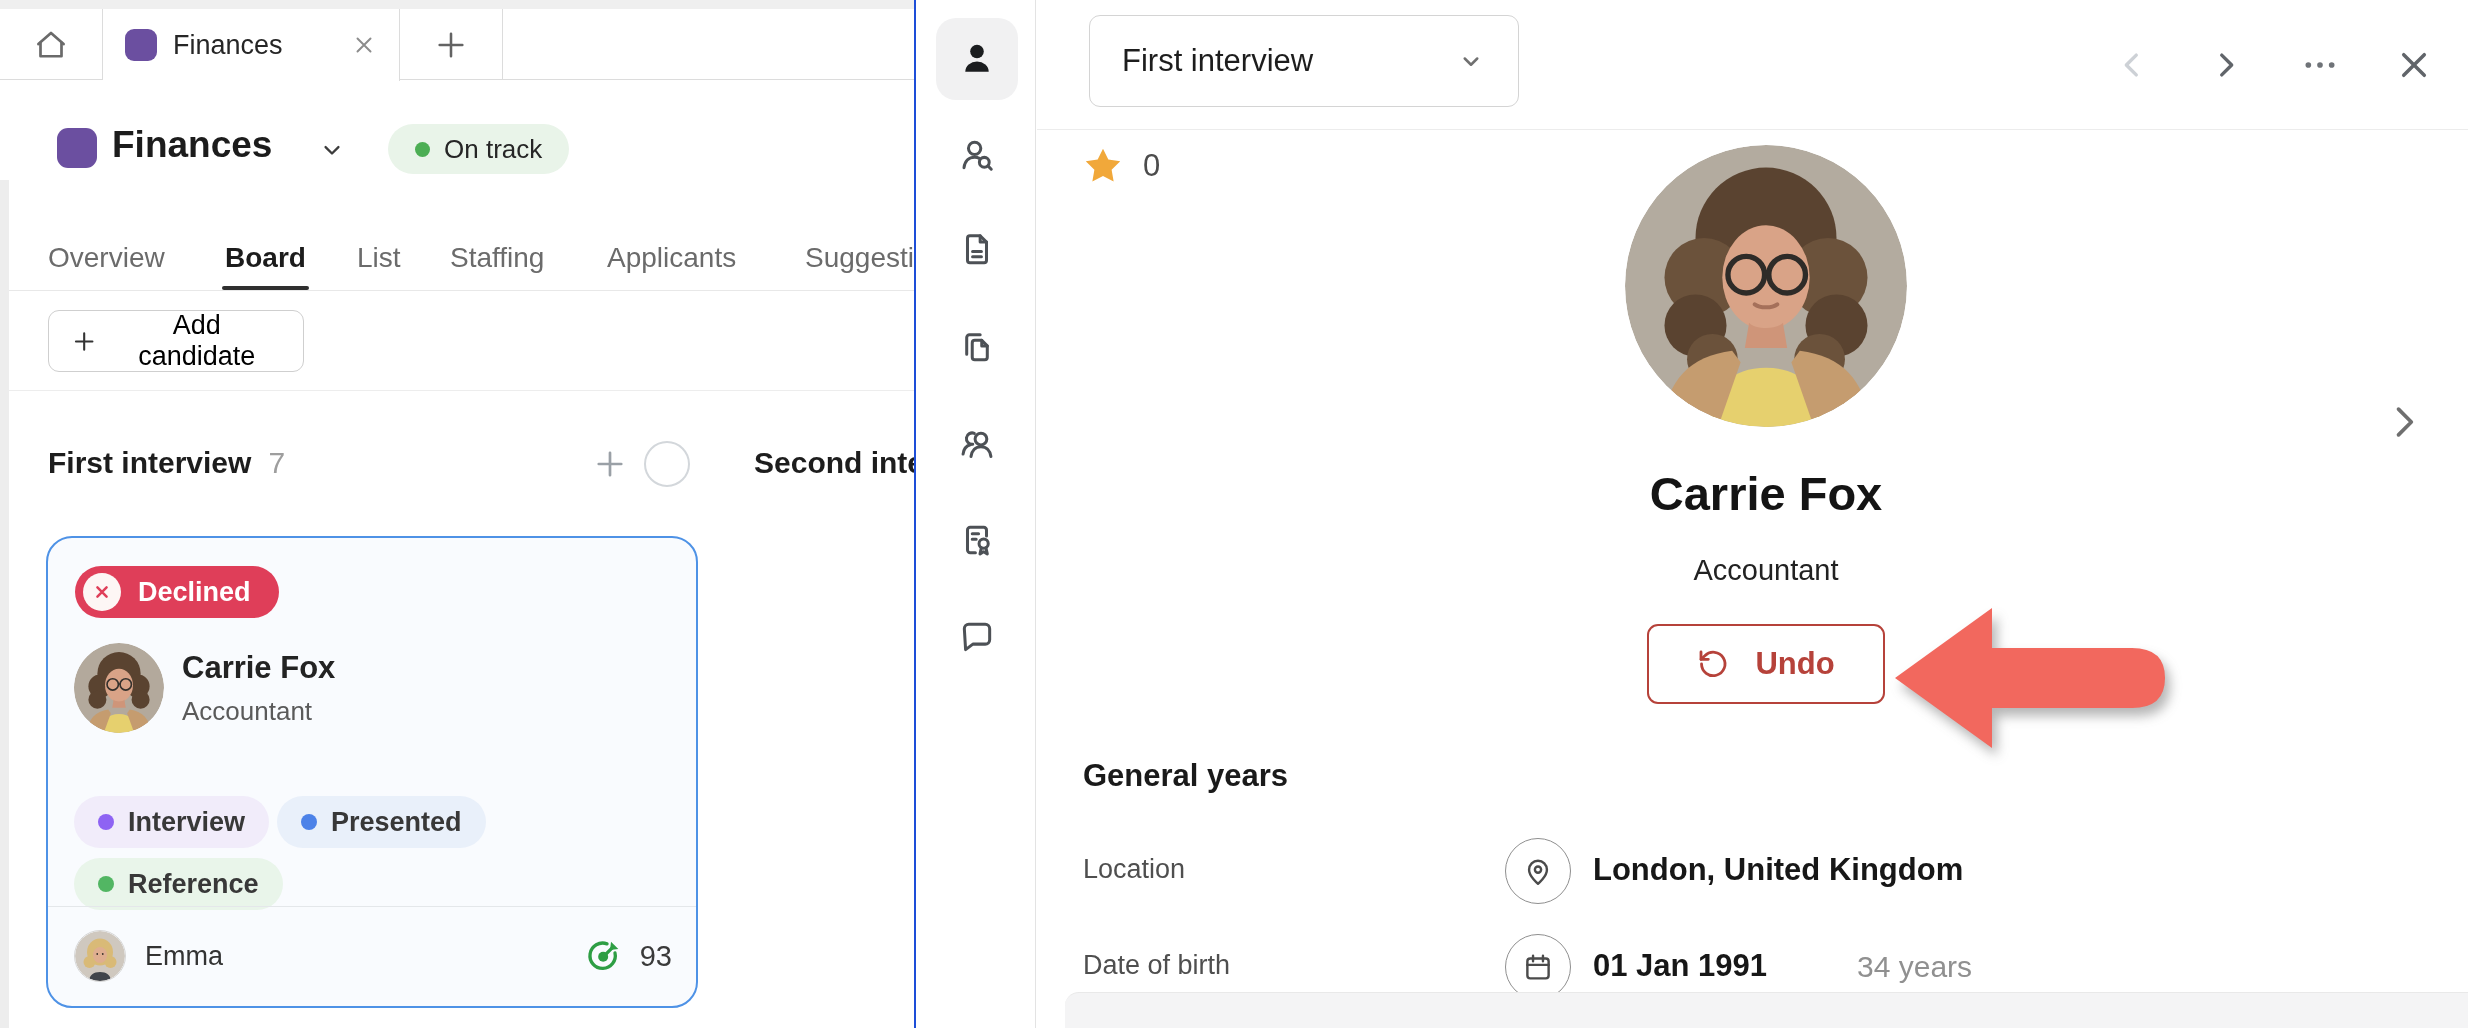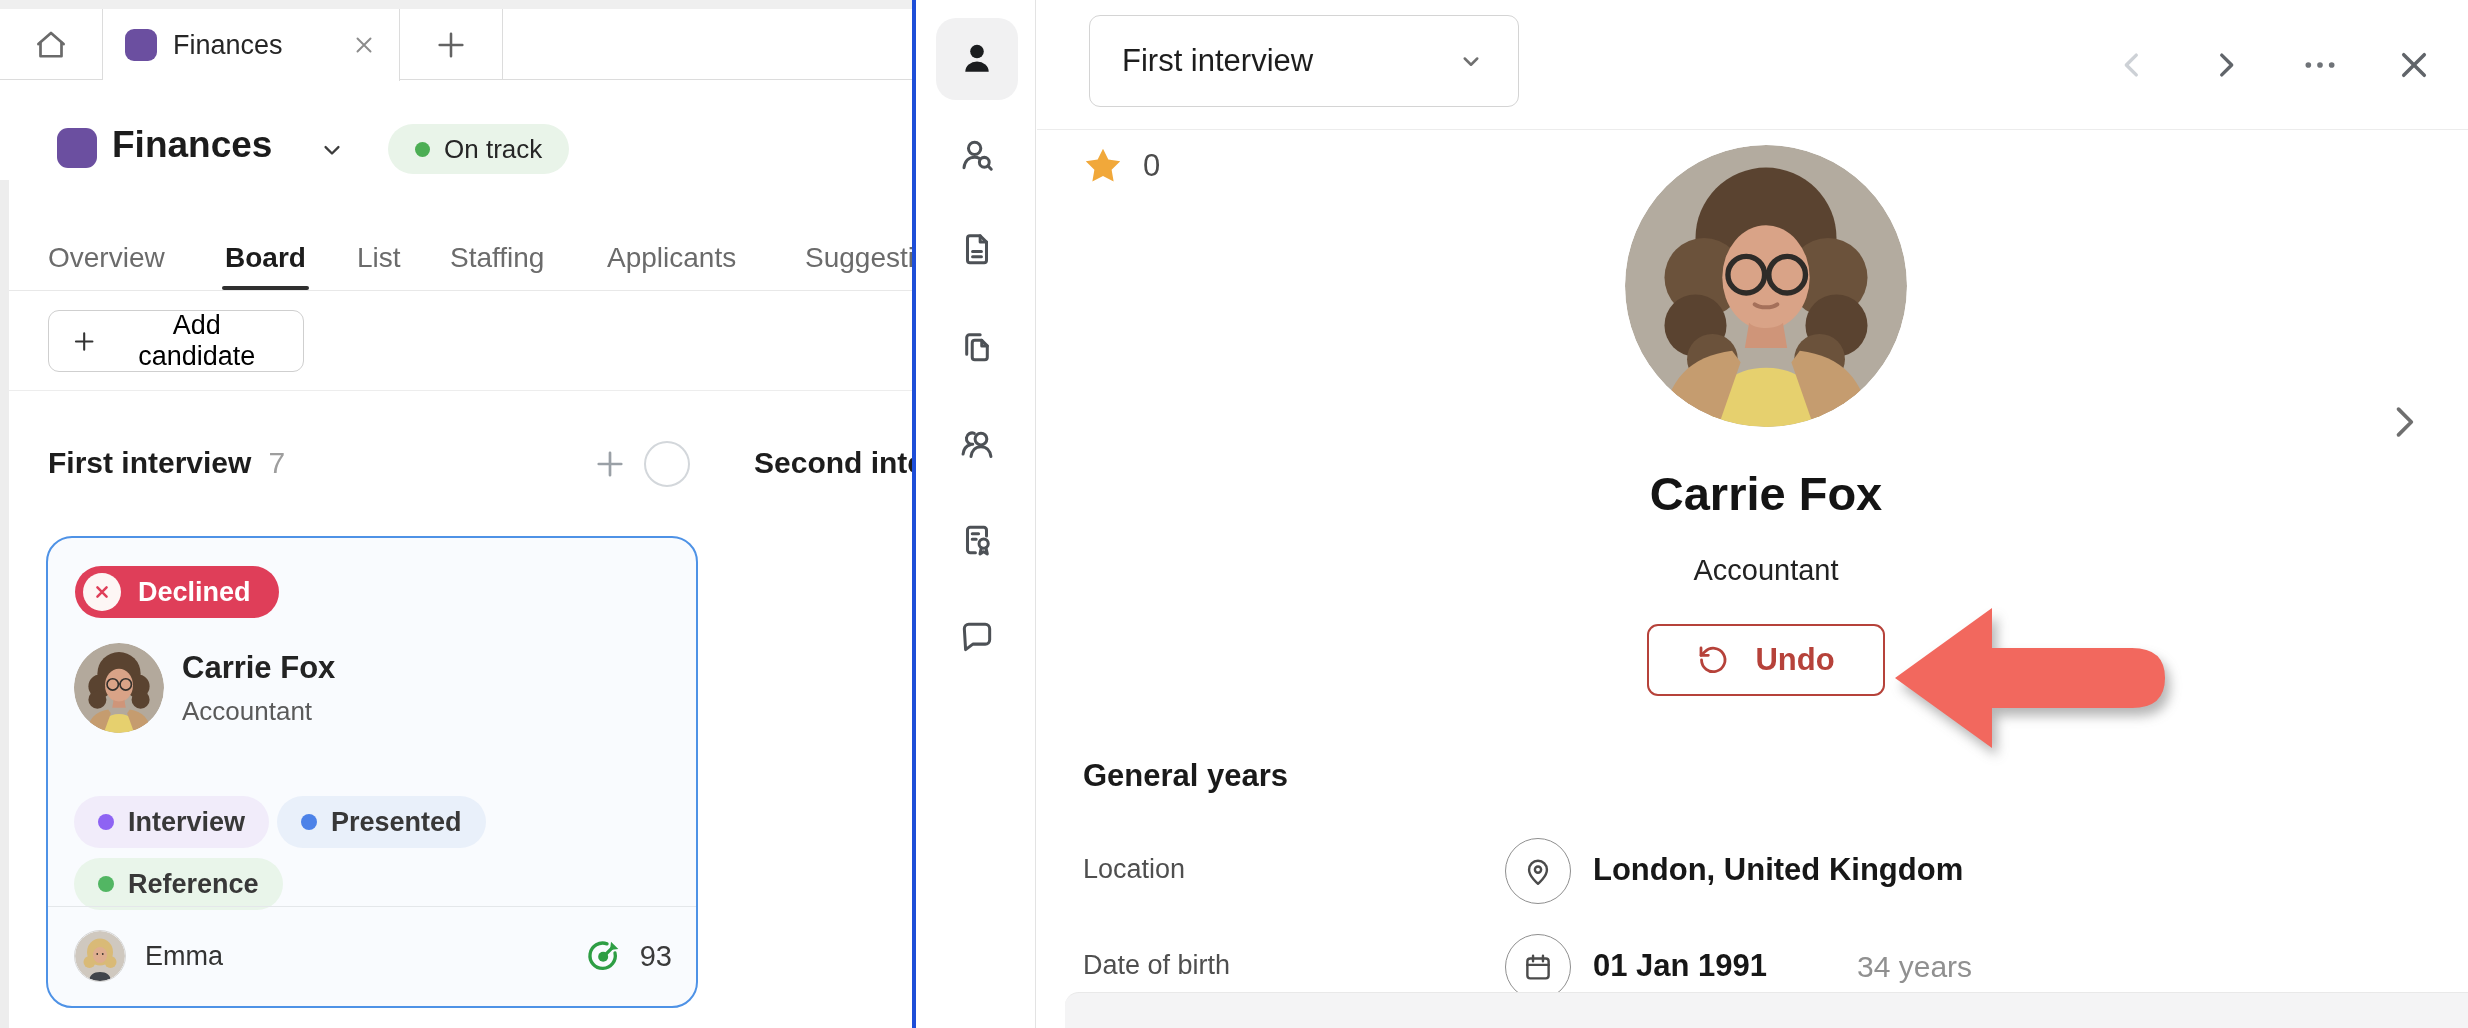--- a/index.html
+++ b/index.html
@@ -2,21 +2,21 @@
 <html><head>
 <meta charset="utf-8">
 <style>
   * { margin:0; padding:0; box-sizing:border-box; }
   html,body { width:2468px; height:1028px; overflow:hidden; background:#fff;
     font-family:"Liberation Sans","DejaVu Sans",sans-serif; color:#1f1f1f; }
   .stage { position:relative; width:2468px; height:1028px; background:#fff; }
 
   
   .left-panel { position:absolute; left:0; top:0; width:916px; height:1028px;
-    background:#fff; border-right:4px solid #1d4ed8; overflow:hidden; }
+    background:#fff; border-right:2px solid #1d4ed8; overflow:hidden; }
   .top-strip { position:absolute; left:0; top:0; width:916px; height:9px; background:#efefef; }
   .tab-bar { position:absolute; left:0; top:9px; width:916px; height:71px; border-bottom:1px solid #dcdcdc; }
   .home-tab { position:absolute; left:0; top:0; width:103px; height:71px; border-right:1px solid #dcdcdc;
     display:flex; align-items:center; justify-content:center; cursor:pointer; }
   .browser-tab { position:absolute; left:103px; top:0; width:297px; height:72px; background:#fff;
     border-right:1px solid #dcdcdc; display:flex; align-items:center; gap:16px; padding:0 22px; cursor:pointer; z-index:2; }
   .tab-square { width:32px; height:32px; border-radius:9px; background:#6b4fa0; flex:0 0 auto; }
   .tab-label { font-size:27px; color:#262626; }
   .tab-close { margin-left:auto; display:flex; align-items:center; }
   .new-tab { position:absolute; left:400px; top:0; width:103px; height:71px; border-right:1px solid #dcdcdc;
@@ -92,21 +92,21 @@
   .rp-nav .nbtn { width:48px; height:48px; display:flex; align-items:center; justify-content:center; cursor:pointer; }
 
   .star-row { position:absolute; left:44px; top:144px; display:flex; align-items:center; gap:18px; cursor:pointer; }
   .rating-count { font-size:31px; color:#4c4c4c; }
 
   .big-avatar { position:absolute; left:588px; top:145px; width:282px; height:282px; border-radius:50%; overflow:hidden; }
   .expand-chevron { position:absolute; left:1345px; top:400px; cursor:pointer; }
 
   .cand-name { position:absolute; left:729px; top:466px; transform:translateX(-50%); font-size:47px; font-weight:700; color:#141414; white-space:nowrap; }
   .cand-role { position:absolute; left:729px; top:554px; transform:translateX(-50%); font-size:29px; color:#222; white-space:nowrap; }
-  .undo-btn { position:absolute; left:610px; top:624px; width:238px; height:72px; border:2px solid #b6423a; border-radius:11px;
+  .undo-btn { position:absolute; left:610px; top:624px; width:238px; height:80px; border:2px solid #b6423a; border-radius:11px;
     background:#fff; display:inline-flex; align-items:center; justify-content:center; gap:26px;
     font-size:31px; font-weight:600; color:#b6423a; cursor:pointer; font-family:inherit; }
   .anno-arrow { position:absolute; left:850px; top:598px; filter:drop-shadow(5px 8px 6px rgba(70,70,70,.4)); }
 
   .gi-heading { position:absolute; left:46px; top:758px; font-size:31px; font-weight:700; color:#1a1a1a; }
   .gi-label { position:absolute; left:46px; font-size:27px; color:#4f4f4f; }
   .gi-circle { position:absolute; left:468px; width:66px; height:66px; border:1.5px solid #8f8f8f; border-radius:50%;
     background:#fff; display:flex; align-items:center; justify-content:center; }
   .gi-value { position:absolute; left:556px; font-size:31px; font-weight:700; color:#171717; white-space:nowrap; }
   .gi-age { position:absolute; left:820px; font-size:30px; color:#909090; }

